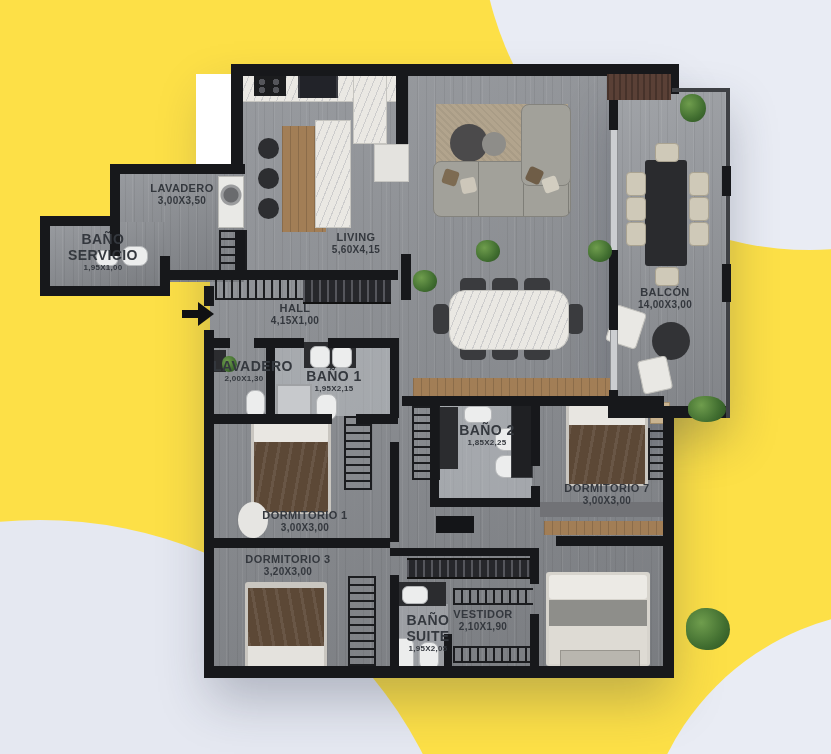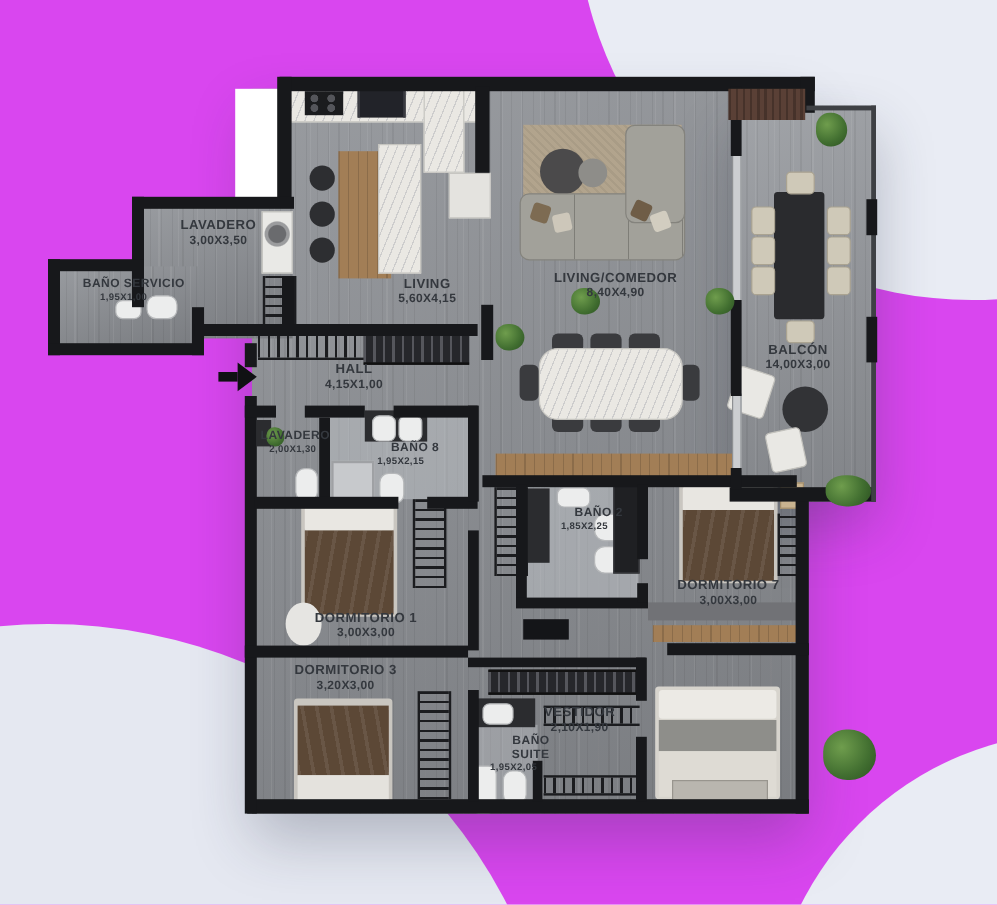--- a/index.html
+++ b/index.html
@@ -1,16 +1,16 @@
 <!DOCTYPE html>
 <html><head>
 <meta charset="utf-8">
 <style>
   html,body{margin:0;padding:0;background:#ffffff;}
-  .stage{position:relative;width:831px;height:754px;overflow:hidden;background:#d946ef;
+  .stage{position:relative;width:831px;height:754px;overflow:hidden;background:#fde047;
          font-family:"Liberation Sans",sans-serif;}
   .abs{position:absolute;}
   .bgc{position:absolute;border-radius:50%;}
   .floor{position:absolute;background-color:#8d9095;
     background-image:
       repeating-linear-gradient(90deg, rgba(255,255,255,.07) 0 1px, rgba(0,0,0,0) 1px 16px),
       repeating-linear-gradient(90deg, rgba(0,0,0,.06) 0 1px, rgba(0,0,0,0) 1px 9px),
       linear-gradient(160deg, rgba(255,255,255,.10), rgba(0,0,0,.14));}
   .floor-balcony{background-color:#96999e;}
   .tint{position:absolute;}
@@ -31,21 +31,21 @@
     background-image:repeating-linear-gradient(90deg,#55565c 0 2px, transparent 2px 8px);}
   .chair{position:absolute;background:#3a3b3e;border-radius:5px;}
   .bchair{position:absolute;background:#cfc9b8;border:1px solid #aaa391;border-radius:4px;}
   .plant{position:absolute;border-radius:46% 54% 52% 48%;
     background:radial-gradient(circle at 35% 35%, #6f9d4d, #416e30 60%, #2e5423 95%);
     box-shadow:0 0 0 0 transparent;}
   .pillow{position:absolute;border-radius:3px;}
   .rlabel{position:absolute;text-align:center;color:#34383e;font-weight:700;letter-spacing:.4px;line-height:1.15;}
   .rlabel .nm{font-size:11px;}
   .rlabel .dm{font-size:10px;font-weight:600;letter-spacing:.3px;}
-  .rlabel.sm .nm{font-size:10px;text-align:right;}
+  .rlabel.sm .nm{font-size:14px;}
   .rlabel.sm .dm{font-size:8px;}
   .shadowed{box-shadow:0 22px 48px rgba(40,45,70,.28);}
 </style>
 </head>
 <body>
 
 <div class="stage">
 
   <div class="bgc" style="left:480px;top:-410px;width:660px;height:660px;background:#e9ecf4;"></div>
   <div class="bgc" style="left:-390px;top:520px;width:860px;height:860px;background:#e5e8f1;"></div>
@@ -248,38 +248,34 @@
     <div class="dm">3,00X3,50</div>
   </div>
   <div class="rlabel sm" style="left:52px;top:231px;width:102px;">
     <div class="nm">BAÑO SERVICIO</div>
     <div class="dm">1,95X1,00</div>
   </div>
   <div class="rlabel" style="left:306px;top:231px;width:100px;">
     <div class="nm">LIVING</div>
     <div class="dm">5,60X4,15</div>
   </div>
-  <div class="rlabel" style="left:448px;top:226px;width:130px;">
-    <div class="nm">LIVING/COMEDOR</div>
-    <div class="dm">8,40X4,90</div>
-  </div>
   <div class="rlabel" style="left:615px;top:286px;width:100px;">
     <div class="nm">BALCÓN</div>
     <div class="dm">14,00X3,00</div>
   </div>
   <div class="rlabel" style="left:245px;top:302px;width:100px;">
     <div class="nm">HALL</div>
     <div class="dm">4,15X1,00</div>
   </div>
   <div class="rlabel sm" style="left:213px;top:358px;width:62px;">
     <div class="nm">LAVADERO</div>
     <div class="dm">2,00X1,30</div>
   </div>
   <div class="rlabel sm" style="left:302px;top:368px;width:64px;">
-    <div class="nm">BAÑO 8</div>
+    <div class="nm">BAÑO 1</div>
     <div class="dm">1,95X2,15</div>
   </div>
   <div class="rlabel sm" style="left:455px;top:422px;width:64px;">
     <div class="nm">BAÑO 2</div>
     <div class="dm">1,85X2,25</div>
   </div>
   <div class="rlabel" style="left:255px;top:509px;width:100px;">
     <div class="nm">DORMITORIO 1</div>
     <div class="dm">3,00X3,00</div>
   </div>
@@ -288,18 +284,18 @@
     <div class="dm">3,20X3,00</div>
   </div>
   <div class="rlabel" style="left:557px;top:482px;width:100px;">
     <div class="nm">DORMITORIO 7</div>
     <div class="dm">3,00X3,00</div>
   </div>
   <div class="rlabel sm" style="left:398px;top:612px;width:60px;">
     <div class="nm">BAÑO SUITE</div>
     <div class="dm">1,95X2,05</div>
   </div>
-  <div class="rlabel" style="left:446px;top:588px;width:74px;">
+  <div class="rlabel" style="left:446px;top:608px;width:74px;">
     <div class="nm">VESTIDOR</div>
     <div class="dm">2,10X1,90</div>
   </div>
 
 </div>
 
 </body></html>

